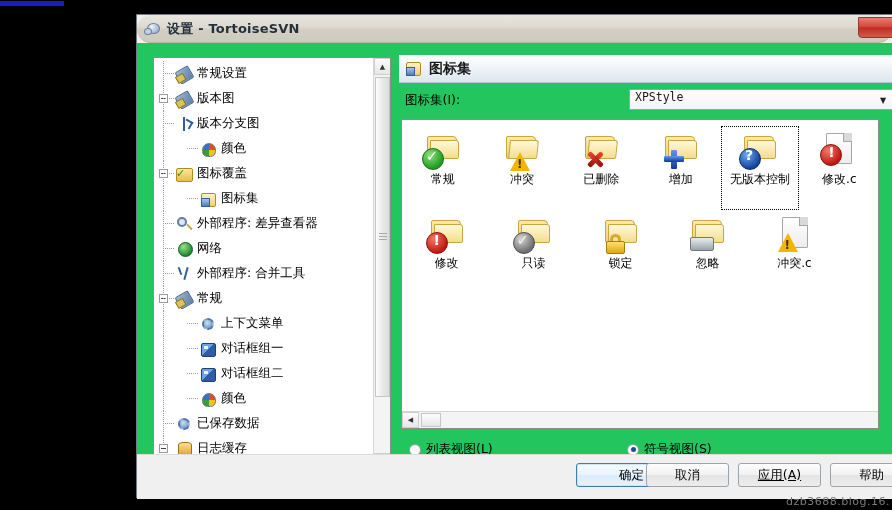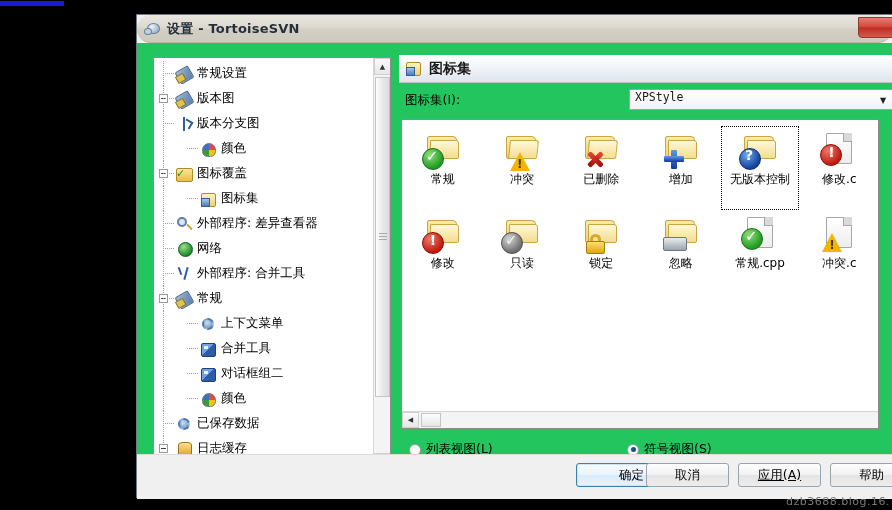--- a/index.html
+++ b/index.html
@@ -809,21 +809,21 @@
                 <span class="ic-gear"></span>
               </span>
               <span class="lbl">上下文菜单</span>
             </div>
             <div class="tnode">
               <span class="dotline-v"></span>
               <span class="dotline-h" style="left:33px"></span>
               <span class="tn-ico" style="margin-left:46px">
                 <span class="ic-dialogs"></span>
               </span>
-              <span class="lbl">合并工具</span>
+              <span class="lbl">对话框组一</span>
             </div>
             <div class="tnode">
               <span class="dotline-v"></span>
               <span class="dotline-h" style="left:33px"></span>
               <span class="tn-ico" style="margin-left:46px">
                 <span class="ic-dialogs"></span>
               </span>
               <span class="lbl">对话框组二</span>
             </div>
             <div class="tnode">
@@ -978,27 +978,20 @@
                       <span class="back"></span>
                       <span class="front"></span>
                     </span>
                     <span class="ignorebar"></span>
                   </span>
                   <span class="icap">忽略</span>
                 </div>
                 <div class="icell">
                   <span class="glyph">
                     <span class="file"></span>
-                    <span class="badge green" style="left:2px;bottom:4px"></span>
-                  </span>
-                  <span class="icap">常规.cpp</span>
-                </div>
-                <div class="icell">
-                  <span class="glyph">
-                    <span class="file"></span>
                     <span class="bang" style="left:4px;bottom:2px"></span>
                   </span>
                   <span class="icap">冲突.c</span>
                 </div>
               </div>
             </div>
           <div class="hscroll">
             <div class="hs-arrow left">◀</div>
             <div class="hs-thumb"></div>
           </div>

